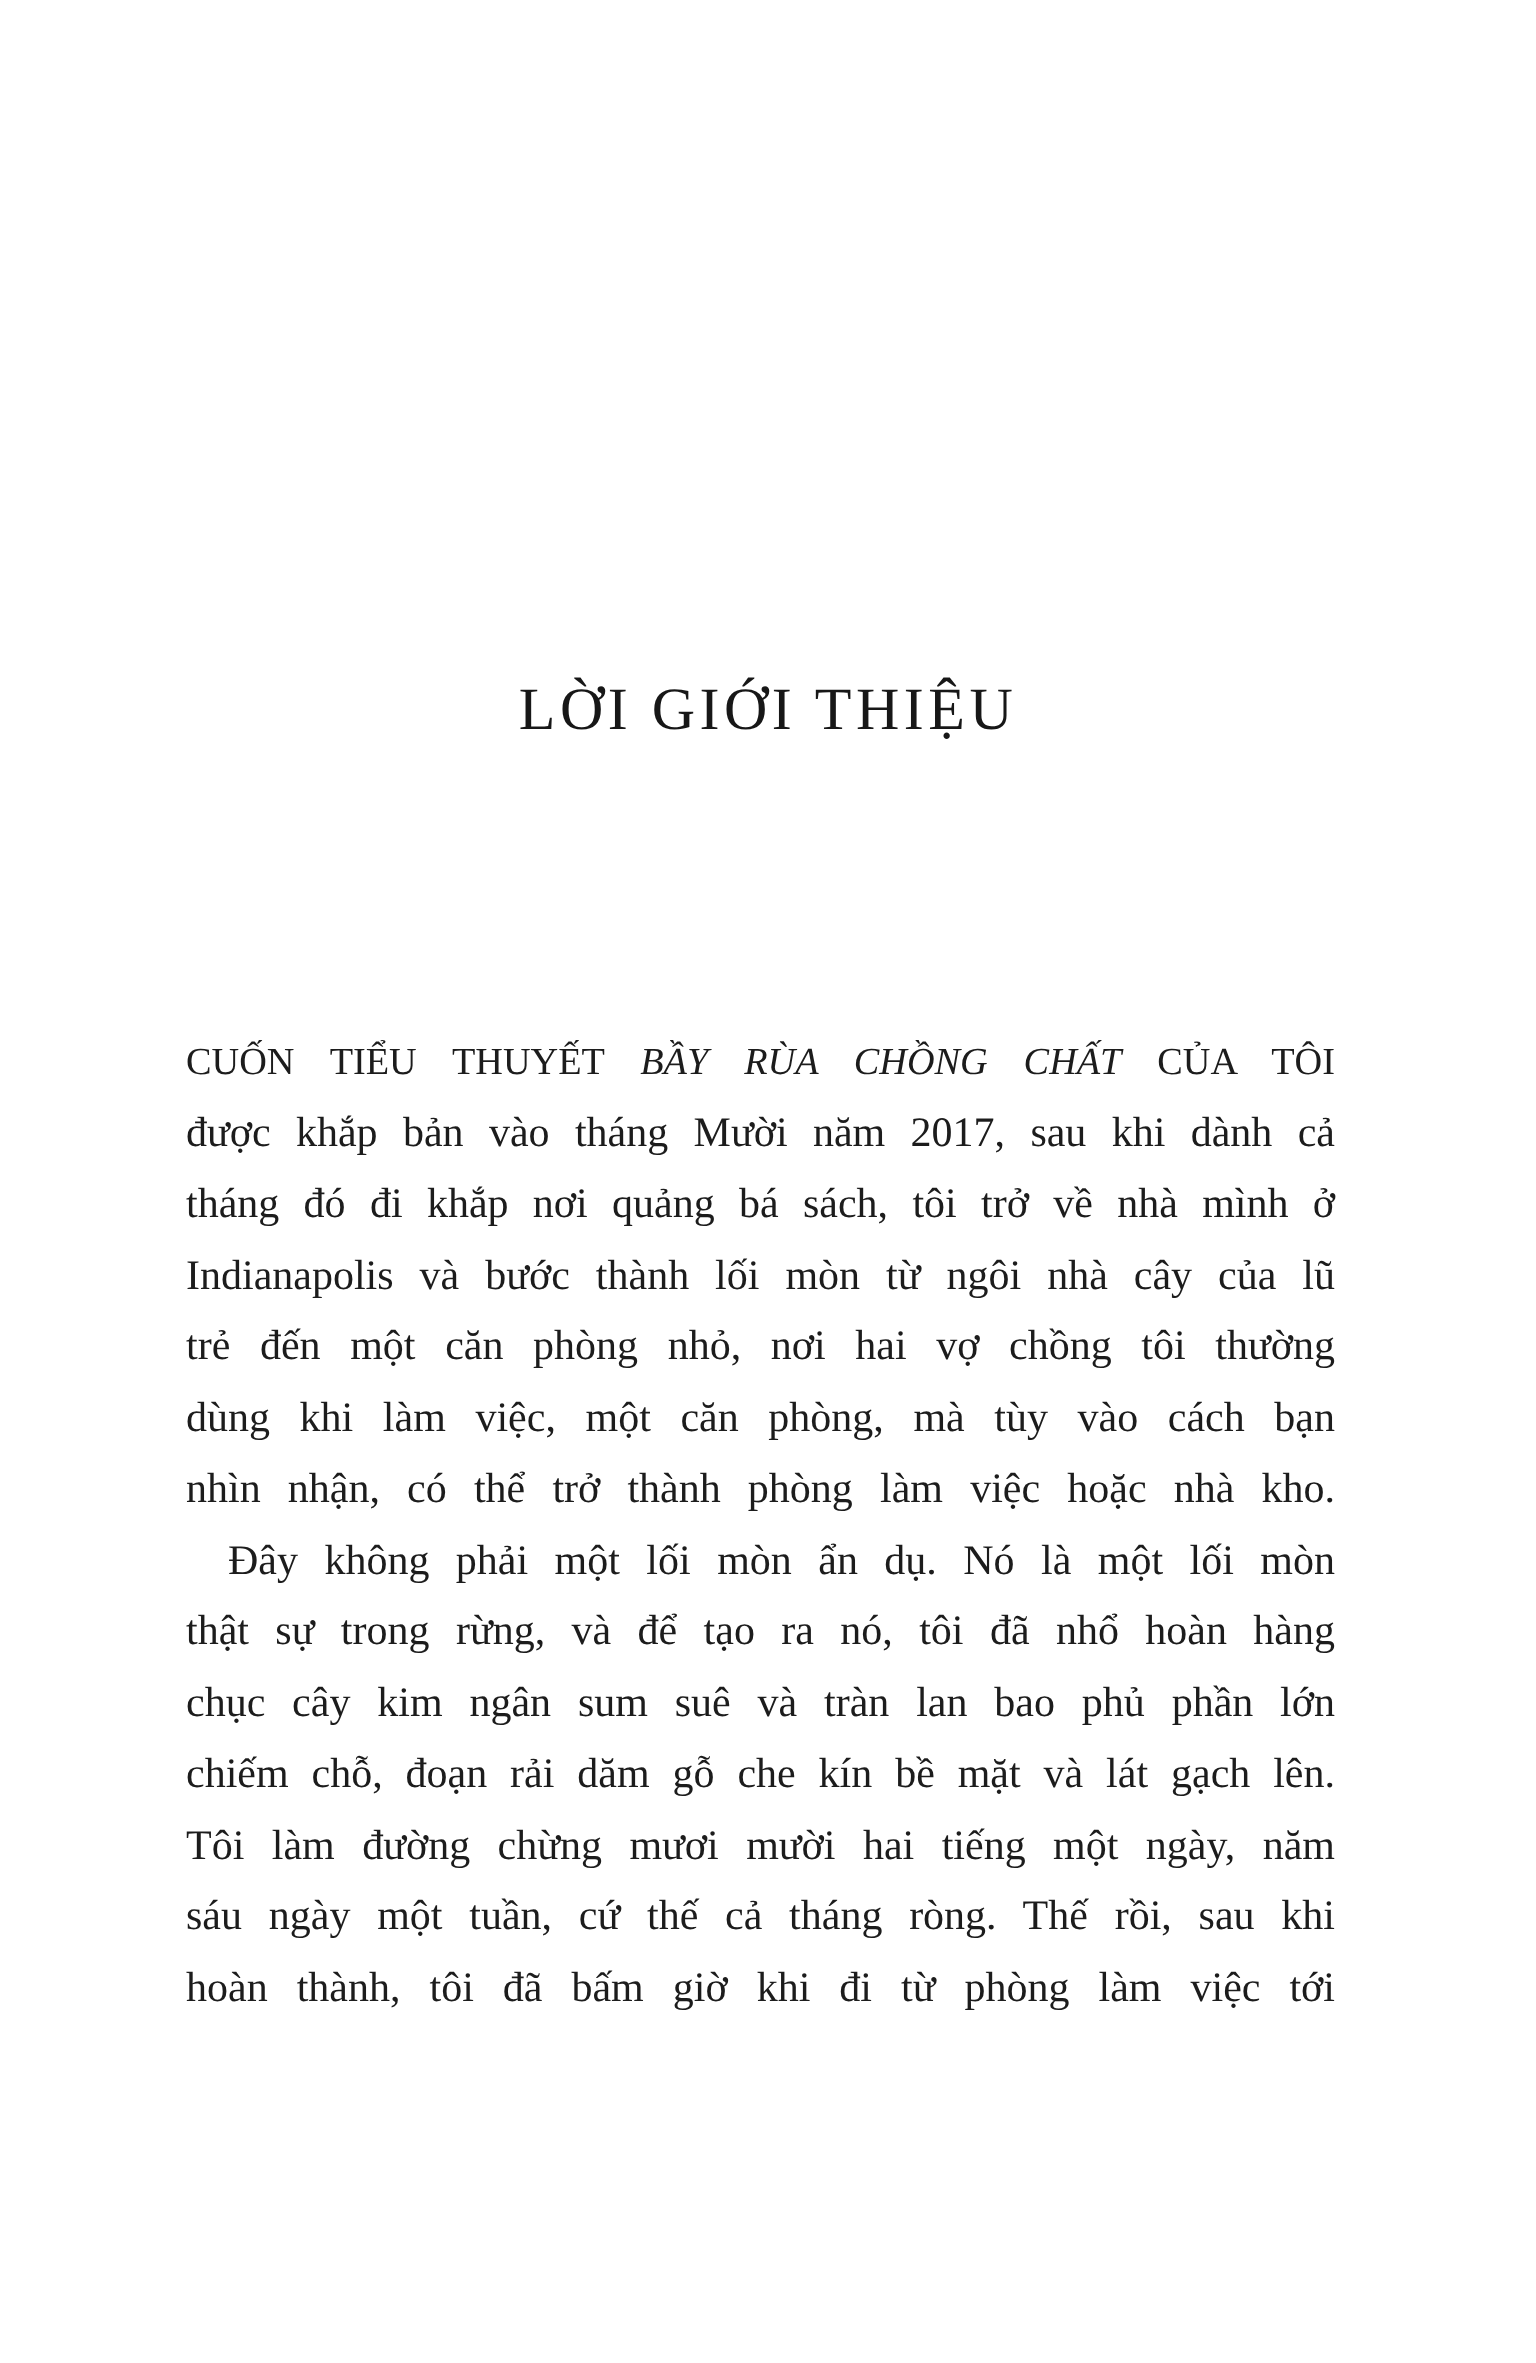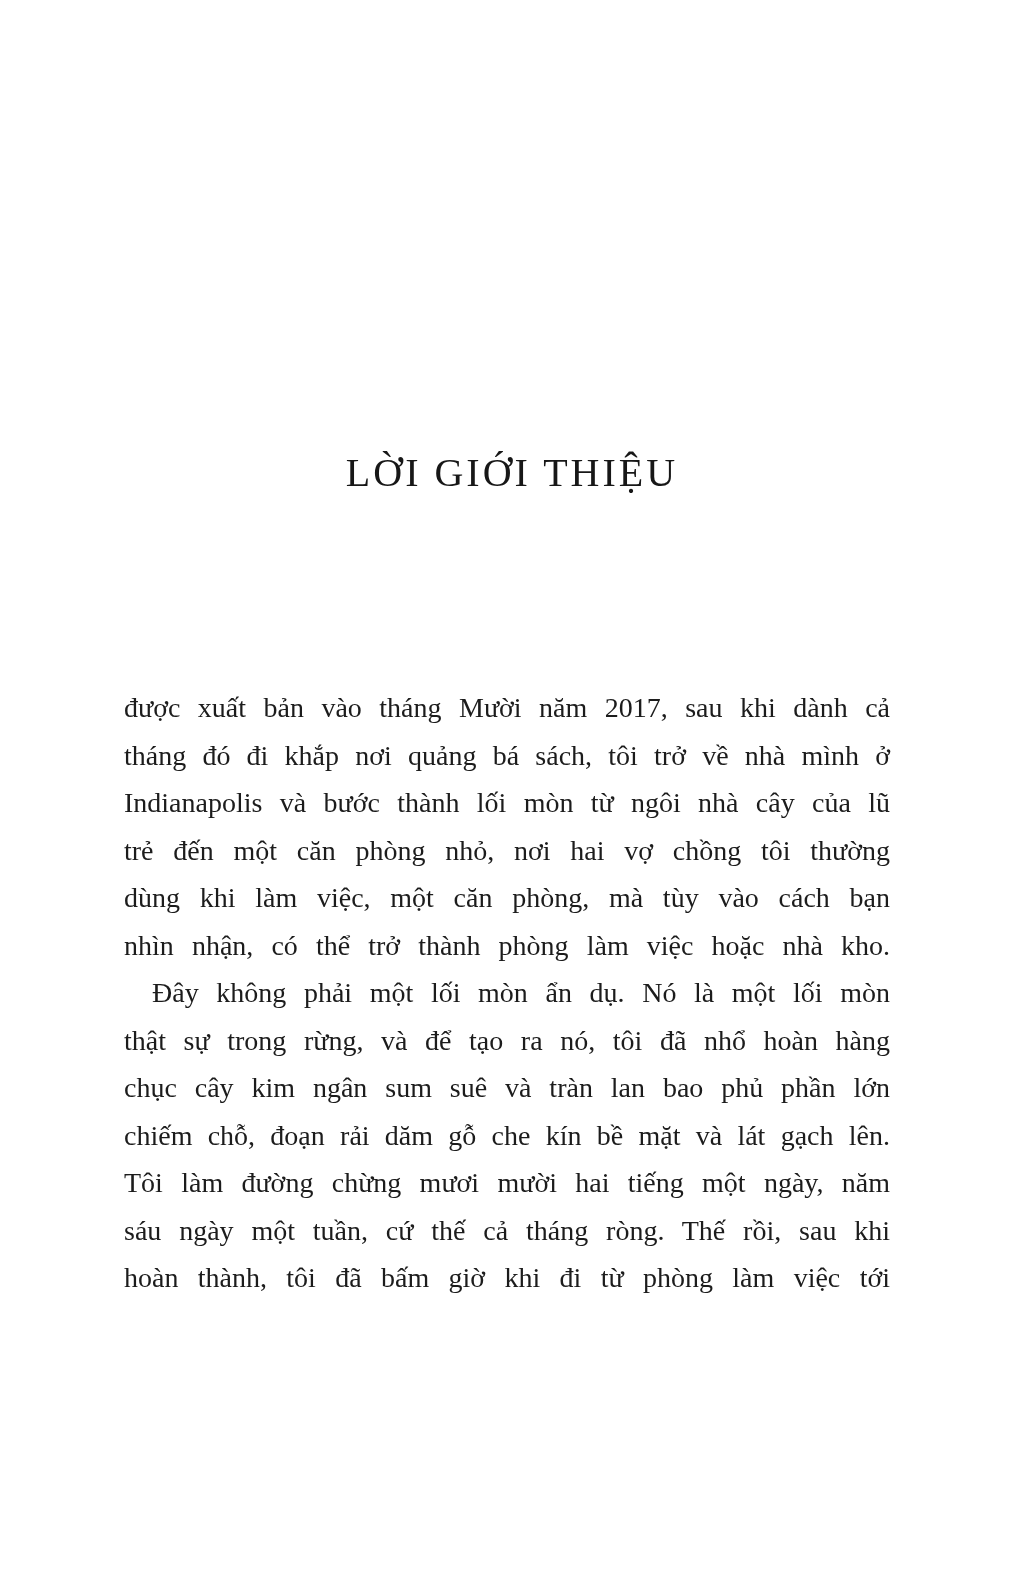--- a/index.html
+++ b/index.html
@@ -59,22 +59,23 @@
 </style>
 </head>
 <body>
 
 <div class="page">
 
   <h1 class="chapter-title">LỜI GIỚI THIỆU</h1>
 
   <div class="body-text">
 
+    <div class="line opening"><span>CUỐN TIỂU THUYẾT</span> <em class="book-title">BẦY RÙA CHỒNG CHẤT</em> <span>CỦA TÔI</span></div>
 
-    <div class="line">được xuất bản vào tháng Mười năm 2017, sau khi dành cả</div>
+    <div class="line">được khắp bản vào tháng Mười năm 2017, sau khi dành cả</div>
     <div class="line">tháng đó đi khắp nơi quảng bá sách, tôi trở về nhà mình ở</div>
     <div class="line">Indianapolis và bước thành lối mòn từ ngôi nhà cây của lũ</div>
     <div class="line">trẻ đến một căn phòng nhỏ, nơi hai vợ chồng tôi thường</div>
     <div class="line">dùng khi làm việc, một căn phòng, mà tùy vào cách bạn</div>
     <div class="line">nhìn nhận, có thể trở thành phòng làm việc hoặc nhà kho.</div>
 
     <div class="line indent">Đây không phải một lối mòn ẩn dụ. Nó là một lối mòn</div>
     <div class="line">thật sự trong rừng, và để tạo ra nó, tôi đã nhổ hoàn hàng</div>
     <div class="line">chục cây kim ngân sum suê và tràn lan bao phủ phần lớn</div>
     <div class="line">chiếm chỗ, đoạn rải dăm gỗ che kín bề mặt và lát gạch lên.</div>

